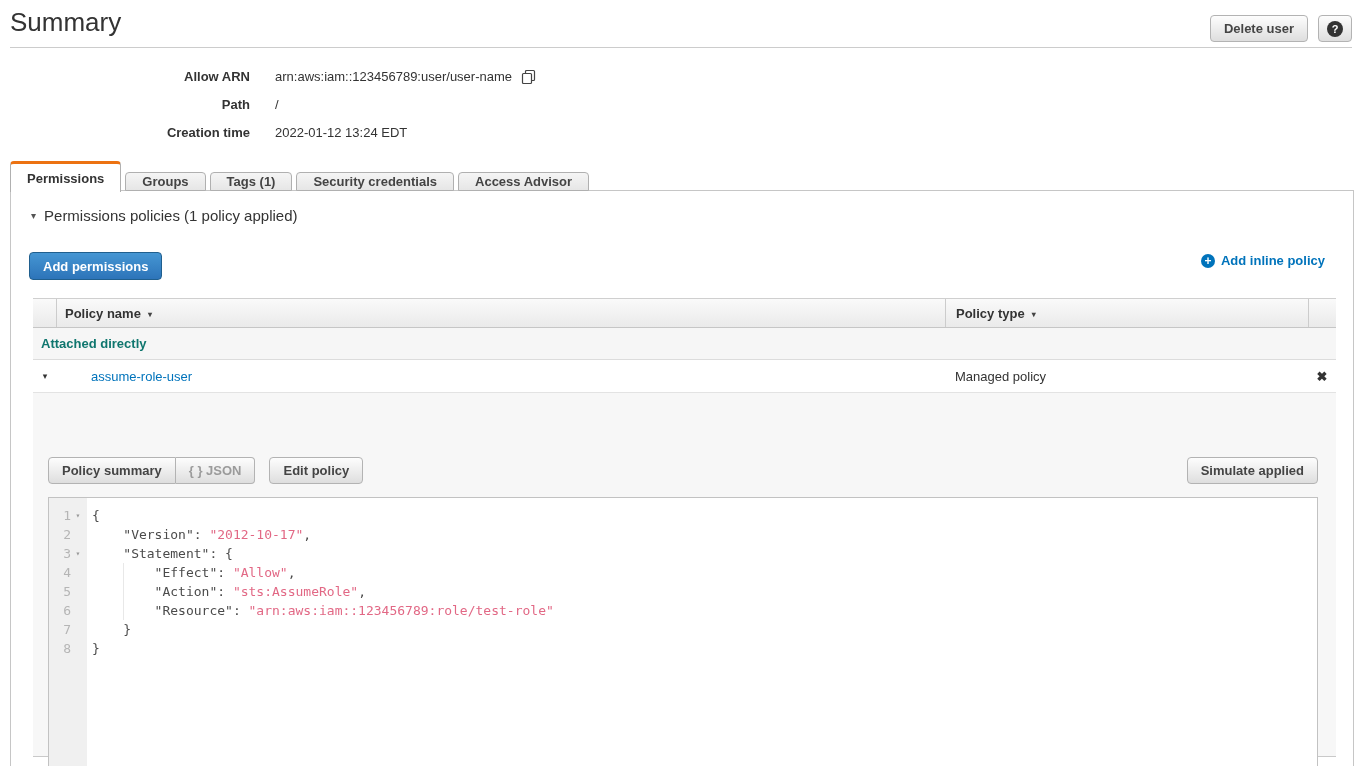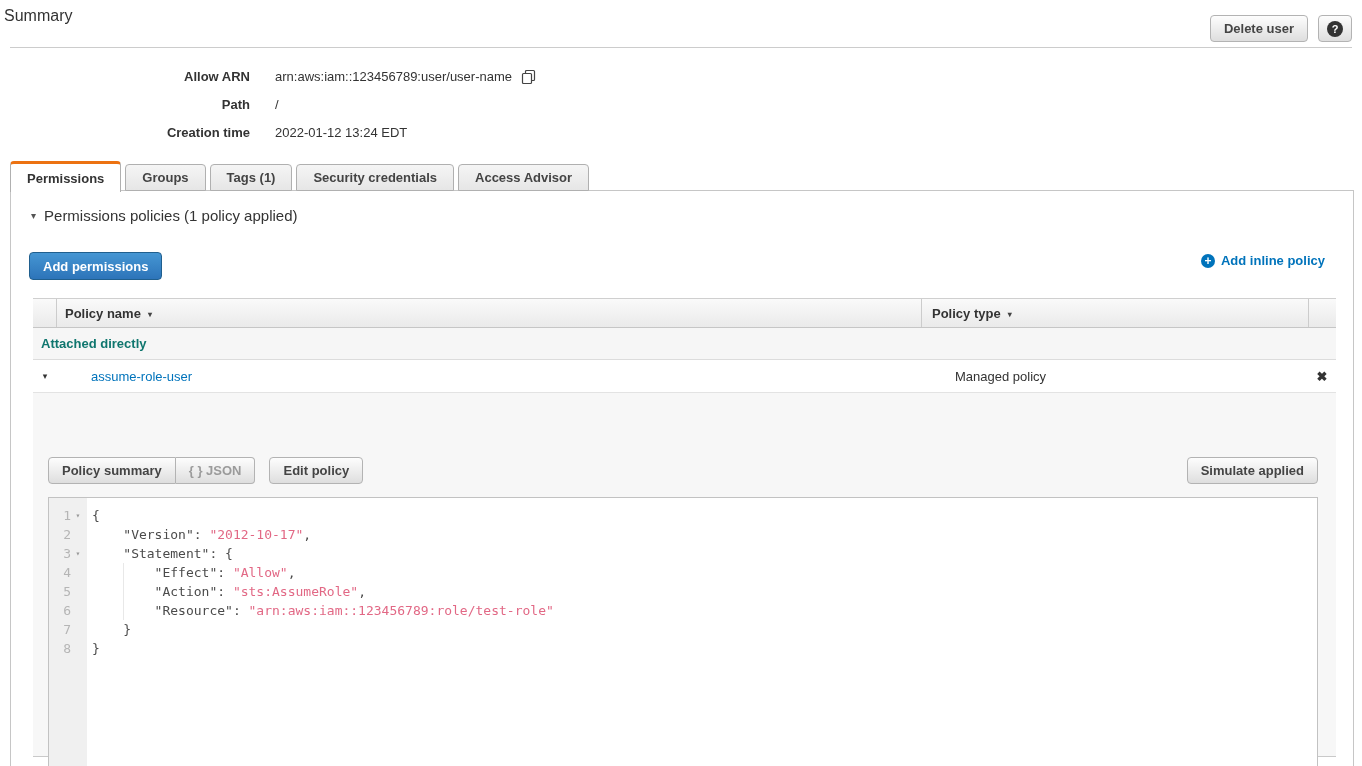--- a/index.html
+++ b/index.html
@@ -4,21 +4,21 @@
 <style>
   * { margin:0; padding:0; box-sizing:border-box; }
   html,body { width:1362px; height:766px; }
   body {
     font-family:"Liberation Sans", sans-serif;
     background:#fff; color:#333; position:relative; overflow:hidden;
     font-size:13px;
   }
 
   
-  .page-title { position:absolute; left:4px; top:7px; font-size:16px; font-weight:400; color:#333; }
+  .page-title { position:absolute; left:10px; top:7px; font-size:26px; font-weight:400; color:#333; }
   .top-actions { position:absolute; right:10px; top:15px; display:flex; gap:10px; align-items:center; }
   .btn {
     display:inline-flex; align-items:center; justify-content:center;
     background:linear-gradient(#fdfdfd,#dedede);
     border:1px solid #b3b3b3; border-radius:4px;
     color:#444; font-weight:bold; font-size:13px; height:27px; padding:0 13px;
     cursor:pointer; font-family:"Liberation Sans",sans-serif; white-space:nowrap;
   }
   .btn-help { padding:0 8px; }
   .help-circle {
@@ -30,21 +30,21 @@
   
   .info-block { position:absolute; top:62px; left:0; }
   .info-row { display:flex; height:28px; align-items:center; }
   .info-label { width:250px; text-align:right; font-weight:bold; color:#333; }
   .info-value { margin-left:25px; color:#333; display:flex; align-items:center; gap:9px; }
   .copy-icon { display:inline-flex; cursor:pointer; margin-top:1px; }
 
   
   .tab-bar { position:absolute; top:161px; left:10px; display:flex; gap:4px; align-items:flex-end; z-index:4; height:30px; }
   .tab {
-    height:27px; padding:0 16px; display:flex; align-items:center;
+    height:19px; padding:0 16px; display:flex; align-items:center;
     background:linear-gradient(#f5f5f5,#e6e6e6);
     border:1px solid #b0b0b0; border-radius:4px 4px 0 0;
     font-size:13px; font-weight:bold; color:#444; cursor:pointer; white-space:nowrap;
   }
   .tab.active {
     height:31px; background:#fff; color:#333;
     border-top:3px solid #ec7211; border-bottom:none; margin-bottom:-1px; z-index:5;
   }
 
   
@@ -72,21 +72,21 @@
     display:flex; height:30px; align-items:stretch;
     background:linear-gradient(#fafafa,#eaeaea);
     border-top:1px solid #cfcfcf; border-bottom:1px solid #c6c6c6;
     font-weight:bold; color:#333;
   }
   .col-expand { width:24px; display:flex; align-items:center; justify-content:center; }
   .col-name { flex:1; display:flex; align-items:center; padding-left:8px; }
   .col-type { width:363px; display:flex; align-items:center; padding-left:10px; }
   .col-actions { width:28px; display:flex; align-items:center; justify-content:center; }
   .thead .col-expand { border-right:1px solid #ccc; }
-  .thead .col-type, .thead .col-actions { border-left:1px solid #ccc;margin-left:24px; }
+  .thead .col-type, .thead .col-actions { border-left:1px solid #ccc; }
   .sort-icon { font-size:8px; color:#444; margin-left:7px; margin-top:2px; }
 
   .group-row {
     height:32px; display:flex; align-items:center; background:#f6f6f6;
     border-bottom:1px solid #dcdcdc; font-weight:bold; color:#0f766e; padding-left:8px;
   }
   .policy-row { display:flex; height:33px; align-items:stretch; background:#fff; border-bottom:1px solid #e3e3e3; }
   .row-caret { font-size:9px; color:#333; cursor:pointer; }
   .policy-row .col-name { padding-left:34px; }
   .policy-link { color:#0073bb; text-decoration:none; cursor:pointer; }

